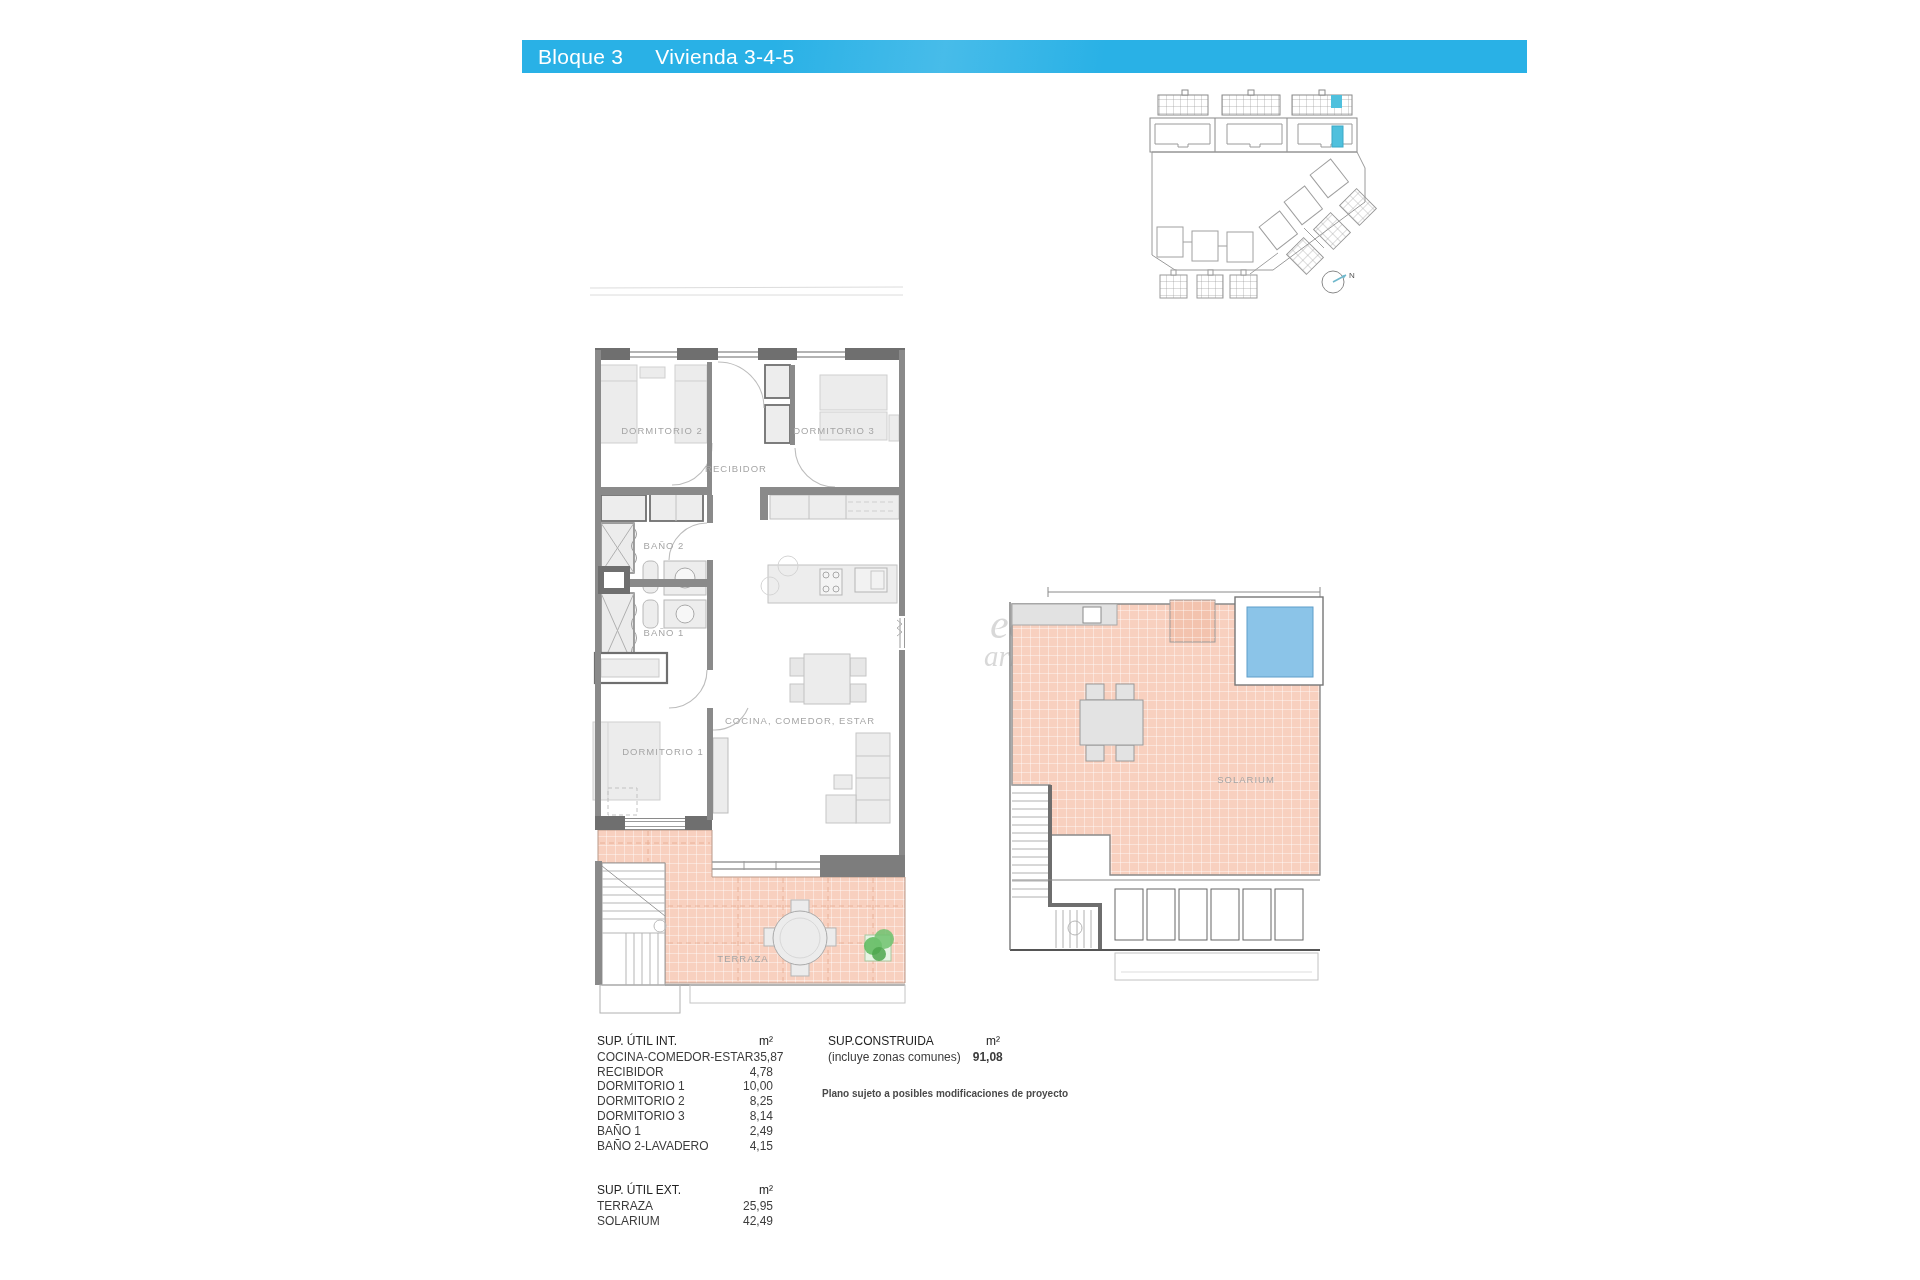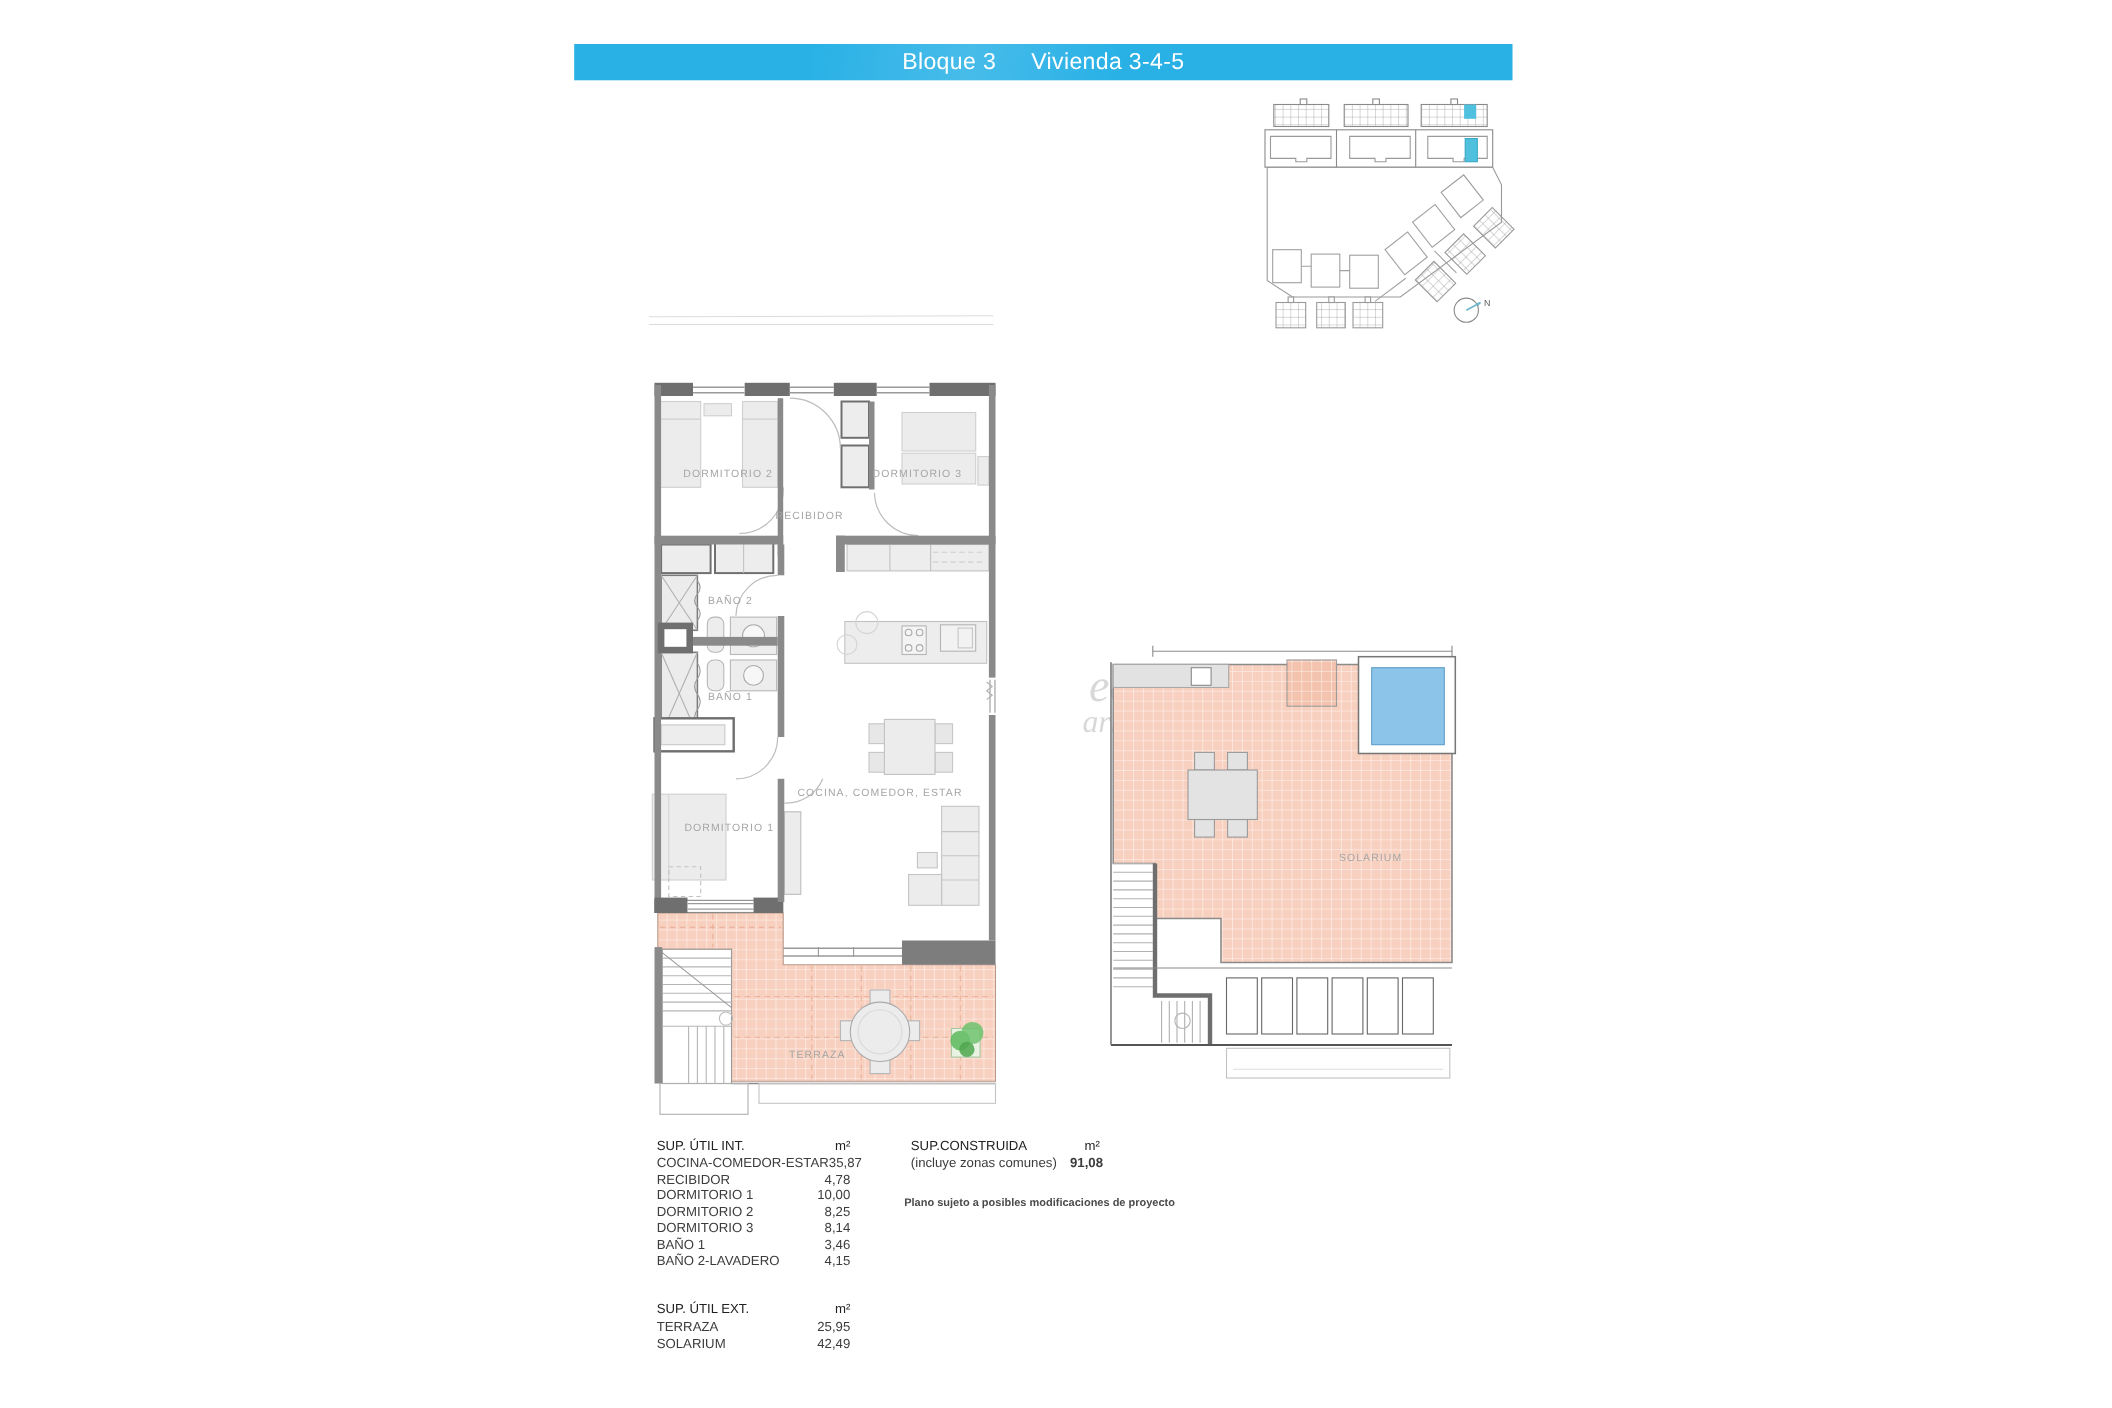--- a/index.html
+++ b/index.html
@@ -1,21 +1,21 @@
 <!DOCTYPE html>
 <html><head>
 <meta charset="utf-8">
 <style>
   html,body{margin:0;padding:0;background:#ffffff;}
   body{width:1920px;height:1280px;position:relative;overflow:hidden;
        font-family:"Liberation Sans",sans-serif;-webkit-font-smoothing:antialiased;}
   .abs{position:absolute;}
   
-  #titlebar{left:522px;top:40px;width:853px;height:33px;
-    display:flex;align-items:center;justify-content:center;
+  #titlebar{left:522px;top:40px;width:1005px;height:33px;
+    display:flex;align-items:center;justify-content:flex-start;
     color:#fff;font-size:21px;letter-spacing:.3px;
     background:linear-gradient(100deg, rgba(255,255,255,0) 25%, rgba(255,255,255,.14) 42%, rgba(255,255,255,0) 58%), #29b1e6;}
   #titlebar .lbl{padding:0 16px;}
   
   .wm{color:#b9b9b9;opacity:.55;font-family:"Liberation Serif",serif;font-style:italic;z-index:1;}
   svg{position:absolute;z-index:2;}
   svg text{font-family:"Liberation Sans",sans-serif;}
   .roomlbl{fill:#a5a5a5;font-size:9.5px;letter-spacing:1px;}
   
   .areatable{width:176px;font-size:12px;color:#3c3c3c;z-index:3;}
@@ -428,21 +428,21 @@
   <div class="trow">
     <span>DORMITORIO 2</span>
     <span>8,25</span>
   </div>
   <div class="trow">
     <span>DORMITORIO 3</span>
     <span>8,14</span>
   </div>
   <div class="trow">
     <span>BAÑO 1</span>
-    <span>3,46</span>
+    <span>2,49</span>
   </div>
   <div class="trow">
     <span>BAÑO 2-LAVADERO</span>
     <span>4,15</span>
   </div>
 </div>
 
 <div class="abs areatable" style="left:597px;top:1183px;">
   <div class="trow thead">
     <span>SUP. ÚTIL EXT.</span>

